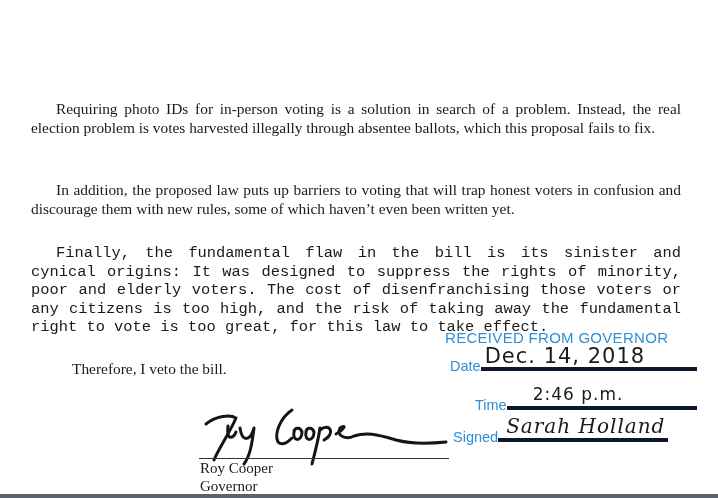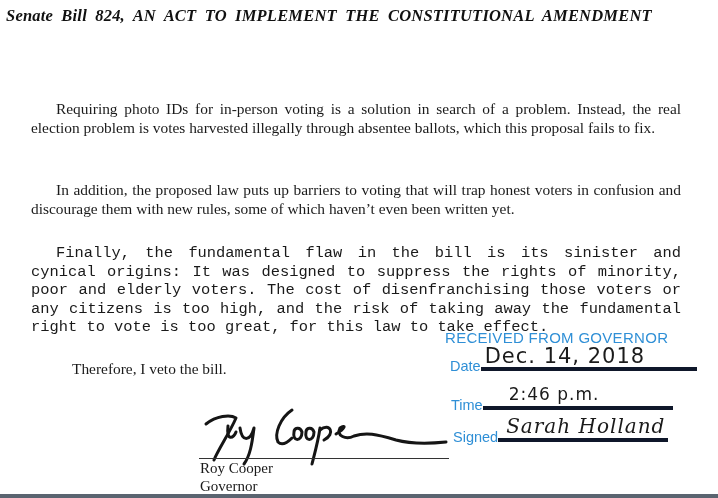--- a/index.html
+++ b/index.html
@@ -74,21 +74,21 @@
     .handwriting {
       position: absolute;
       font-family: "DejaVu Sans", sans-serif;
       color: #1b1b1b;
       font-weight: normal;
       letter-spacing: 1px;
       white-space: nowrap;
     }
     #row-date { left: 450px; top: 358px; }
     #row-date .line { width: 216px; }
-    #row-time { left: 451px; top: 397px; }
+    #row-time { left: 475px; top: 397px; }
     #row-time .line { width: 190px; }
     #row-signed { left: 453px; top: 429px; }
     #row-signed .line { width: 170px; }
 
     .gov-sig-line {
       position: absolute;
       left: 199px;
       top: 458px;
       width: 250px;
       border-top: 1px solid #333;
@@ -110,21 +110,20 @@
       background: #5a6470;
     }
     .sig-svg { position: absolute; }
   </style>
 </head>
 <body>
 
 <div>
 
   <div class="title">
-    <span class="line1">Senate Bill 824, AN ACT TO IMPLEMENT THE CONSTITUTIONAL AMENDMENT</span>
   </div>
 
   <p class="para" id="p1" style="margin:0">Requiring photo IDs for in-person voting is a solution in search of a problem. Instead, the real election problem is votes harvested illegally through absentee ballots, which this proposal fails to fix.</p>
   <p class="para" id="p2" style="margin:0">In addition, the proposed law puts up barriers to voting that will trap honest voters in confusion and discourage them with new rules, some of which haven’t even been written yet.</p>
   <p class="para" id="p3" style="margin:0">Finally, the fundamental flaw in the bill is its sinister and cynical origins: It was designed to suppress the rights of minority, poor and elderly voters. The cost of disenfranchising those voters or any citizens is too high, and the risk of taking away the fundamental right to vote is too great, for this law to take effect.</p>
   <p class="para" id="p4" style="margin:16px">Therefore, I veto the bill.</p>
 
   <svg class="sig-svg" style="left:196px; top:398px;" width="260" height="70" viewBox="0 0 260 70">
     <g fill="none" stroke="#151515" stroke-width="3" stroke-linecap="round" stroke-linejoin="round">
 

